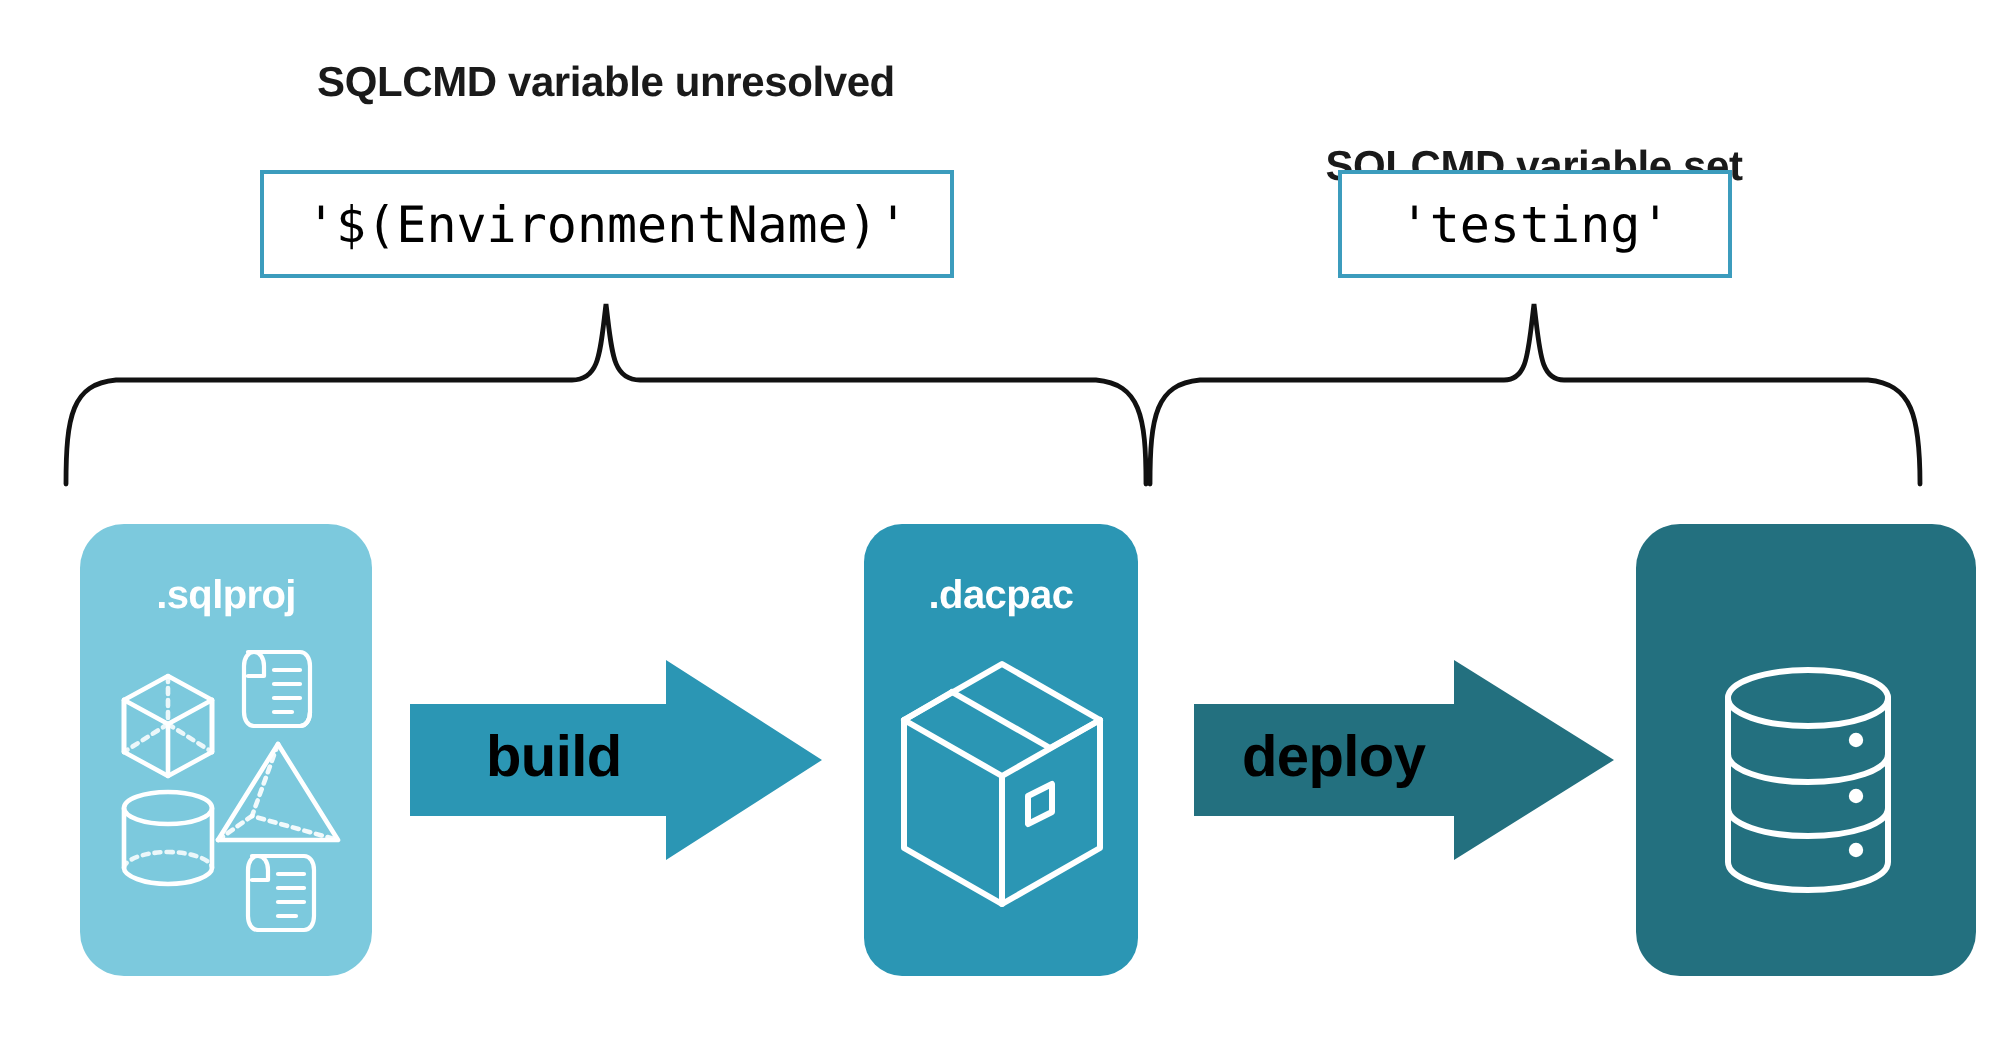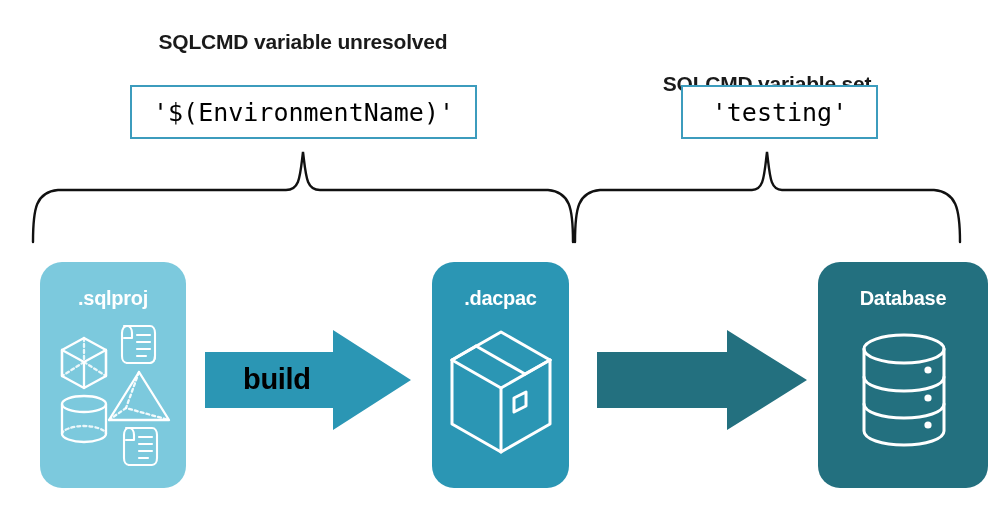--- a/index.html
+++ b/index.html
@@ -42,21 +42,21 @@
     background: #ffffff;
     font-family: "DejaVu Sans Mono", "Liberation Mono", monospace;
     font-size: 25px;
     color: #000000;
     display: flex;
     align-items: center;
     justify-content: center;
     white-space: nowrap;
   }
   #code-box-left  { left: 130px; top: 85px;  width: 347px; height: 54px; text-align: right; }
-  #code-box-right { left: 669px; top: 85px;  width: 197px; height: 54px; margin-left: 12px; }
+  #code-box-right { left: 669px; top: 85px;  width: 197px; height: 54px; }
 
   
   #brace-left-svg  { left: 28px;  top: 146px; }
   #brace-right-svg { left: 570px; top: 146px; }
 
   
   .stage-box {
     border-radius: 22px;
     position: absolute;
   }
@@ -65,21 +65,21 @@
     left: 0; right: 0;
     text-align: center;
     color: #ffffff;
     font-family: "Liberation Sans", sans-serif;
     font-weight: bold;
     font-size: 20px;
     letter-spacing: -0.3px;
     white-space: nowrap;
   }
   #box-sqlproj  { left: 40px;  top: 262px; width: 146px; height: 226px; background: #7cc9dd; }
-  #box-dacpac   { left: 432px; top: 262px; width: 137px; height: 226px; background: #2b96b4; }
+  #box-dacpac   { left: 432px; top: 262px; width: 137px; height: 226px; background: #2b96b4; border-radius: 19px; }
   #box-database { left: 818px; top: 262px; width: 170px; height: 226px; background: #23707f; }
 
   #box-sqlproj  .stage-label { top: 25px; }
   #box-dacpac   .stage-label { top: 25px; }
   #box-database .stage-label { top: 25px; }
 
   .box-art { position: absolute; }
 
   
   .arrow-svg { position: absolute; }
@@ -198,21 +198,20 @@
         <path d="M 30,22 L 79,50"></path>
         <path d="M 79,50 L 104,36"></path>
         <path d="M 30,22 L 6,36"></path>
 
         <path d="M 68,74 L 80,68 L 80,82 L 68,88 Z"></path>
       </g>
     </svg>
   </div>
 
   <div class="stage-box" id="box-database">
-    <div class="stage-label">Database</div>
 
     <svg class="box-art" style="left:38px; top:68px;" width="96" height="130" viewBox="0 0 96 130">
       <g fill="none" stroke="#ffffff" stroke-width="3.0" stroke-linejoin="round" stroke-linecap="round">
         <ellipse cx="48" cy="19" rx="40" ry="14"></ellipse>
         <path d="M 8,19 L 8,101 C 8,109 26,115 48,115 C 70,115 88,109 88,101 L 88,19"></path>
         <path d="M 8,47 C 8,55 26,61 48,61 C 70,61 88,55 88,47"></path>
         <path d="M 8,74 C 8,82 26,88 48,88 C 70,88 88,82 88,74"></path>
       </g>
       <circle cx="72" cy="40" r="3.6" fill="#ffffff"></circle>
       <circle cx="72" cy="68" r="3.6" fill="#ffffff"></circle>
@@ -224,15 +223,16 @@
     <svg class="arrow-svg" style="left:0; top:0;" width="206" height="100" viewBox="0 0 206 100">
       <path d="M 0,22 L 128,22 L 128,0 L 206,50 L 128,100 L 128,78 L 0,78 Z" fill="#2b96b4"></path>
     </svg>
     <div class="arrow-label" id="arrow-build-label">build</div>
   </div>
 
   <div class="abs" id="arrow-deploy-wrap">
     <svg class="arrow-svg" style="left:0; top:0;" width="210" height="100" viewBox="0 0 210 100">
       <path d="M 0,22 L 130,22 L 130,0 L 210,50 L 130,100 L 130,78 L 0,78 Z" fill="#23707f"></path>
     </svg>
+    <div class="arrow-label" id="arrow-deploy-label">deploy</div>
   </div>
 
 </div>
 
 </body></html>

